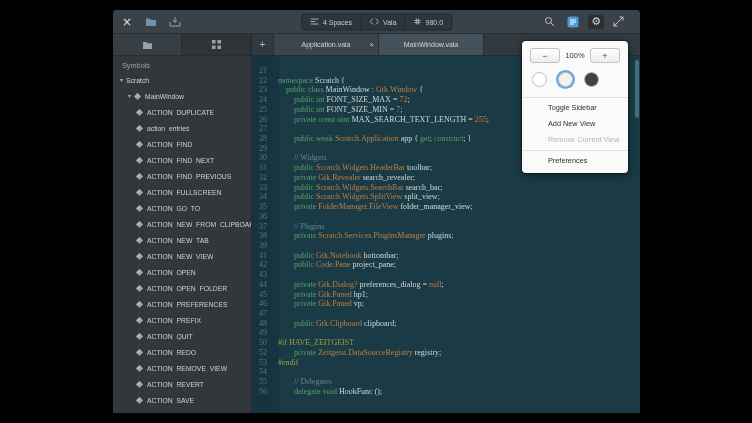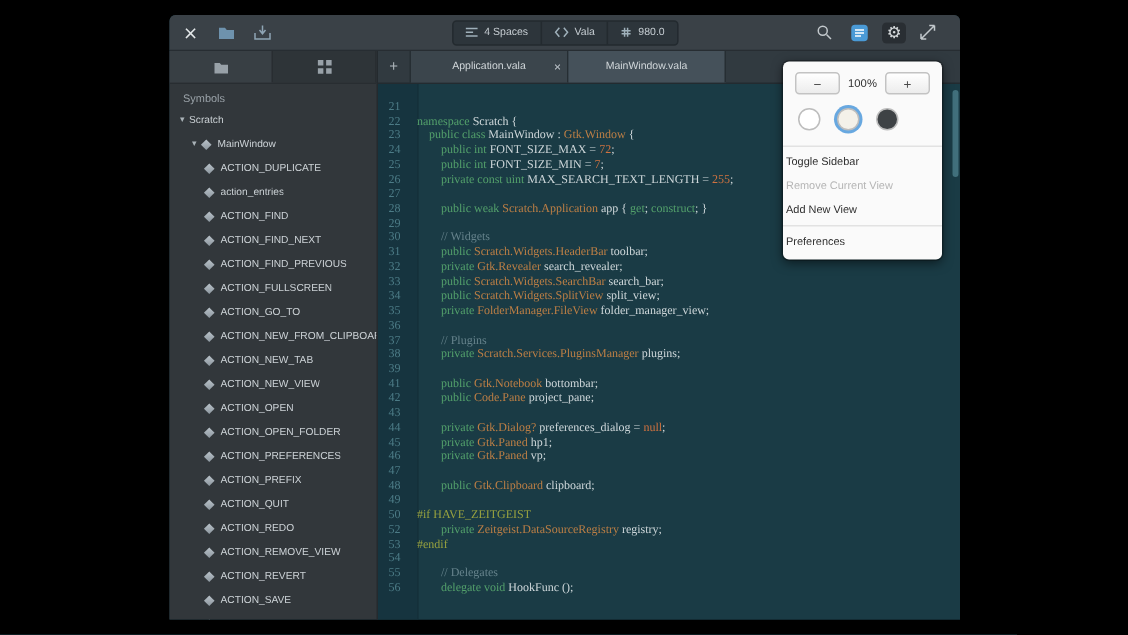--- a/index.html
+++ b/index.html
@@ -58,21 +58,21 @@
 
   
   .popover { position:absolute; right:12px; top:31px; width:106px; background:#fafafa; border-radius:4px; box-shadow:0 2px 7px rgba(0,0,0,.55), 0 0 0 1px rgba(0,0,0,.25); z-index:10; padding-bottom:4px; }
   .zoom-row { display:flex; align-items:center; justify-content:space-between; padding:7px 8px 4px; }
   .zoom-btn { width:30px; height:15px; border:1px solid #c3c3c3; border-radius:3px; background:linear-gradient(#ffffff,#ececec); font-size:9px; line-height:12px; color:#4a4a4a; text-align:center; padding:0; }
   .zoom-val { font-size:7.5px; color:#333;text-align:right; }
   .schemes { display:flex; align-items:center; gap:11px; padding:5px 10px 8px; }
   .circle { width:15px; height:15px; border-radius:50%; border:1px solid #bdbdbd; }
   .circle.selected { box-shadow:0 0 0 2px #68a8e0; }
   .menu-sep { height:1px; background:#e2e2e2; margin:2px 0; }
-  .menu-item { height:16px; line-height:16px; padding:0 2px; font-size:7.3px; color:#2f2f2f; white-space:nowrap; }
+  .menu-item { height:16px; line-height:16px; padding:0 26px; font-size:7.3px; color:#2f2f2f; white-space:nowrap; }
   .menu-item.disabled { color:#b5b5b5; }
 
   svg { display:block; }
 </style>
 </head>
 <body>
 
 <div class="app">
 
   <div class="headerbar">
@@ -328,20 +328,20 @@
       <button class="zoom-btn">+</button>
     </div>
     <div class="schemes" id="schemes">
         <span class="circle" style="background: rgb(255, 255, 255);"></span>
         <span class="circle selected" style="background: rgb(244, 241, 233);"></span>
         <span class="circle" style="background: rgb(62, 66, 69);"></span>
       </div>
     <div class="menu-sep"></div>
     <div id="menu-items">
         <div class="menu-item">Toggle Sidebar</div>
+        <div class="menu-item">Add New View</div>
         <div class="menu-item disabled">Remove Current View</div>
-        <div class="menu-item">Add New View</div>
         <div class="menu-sep"></div>
         <div class="menu-item">Preferences</div>
       </div>
   </div>
 
 </div>
 
 </body></html>

